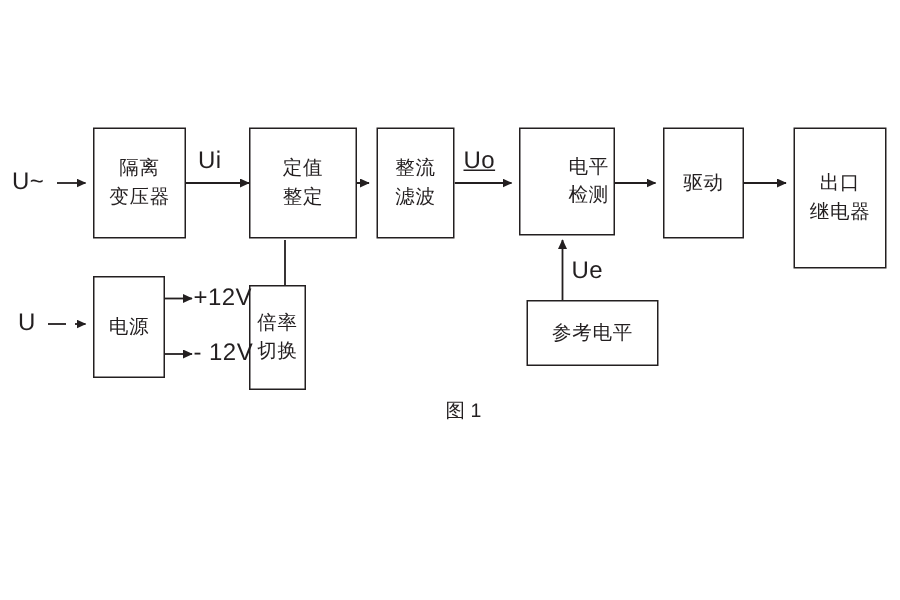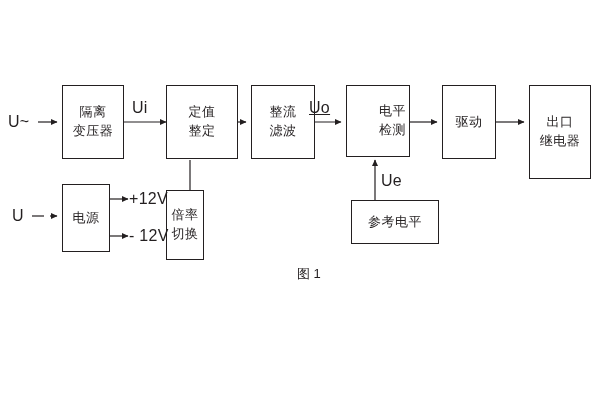--- a/index.html
+++ b/index.html
@@ -99,21 +99,21 @@
   <div class="box" style="left:62px; top:85px; width:62px; height:74px;">
     <span class="line">隔离</span>
     <span class="line">变压器</span>
   </div>
 
   <div class="box" style="left:166px; top:85px; width:72px; height:74px;">
     <span class="line">定值</span>
     <span class="line">整定</span>
   </div>
 
-  <div class="box" style="left:251px; top:85px; width:64px; height:74px;">
+  <div class="box" style="left:251px; top:85px; width:52px; height:74px;">
     <span class="line">整流</span>
     <span class="line">滤波</span>
   </div>
 
   <div class="box" style="left:346px; top:85px; width:64px; height:72px;padding-left:29px;">
     <span class="line">电平</span>
     <span class="line">检测</span>
   </div>
 
   <div class="box" style="left:442px; top:85px; width:54px; height:74px;">

